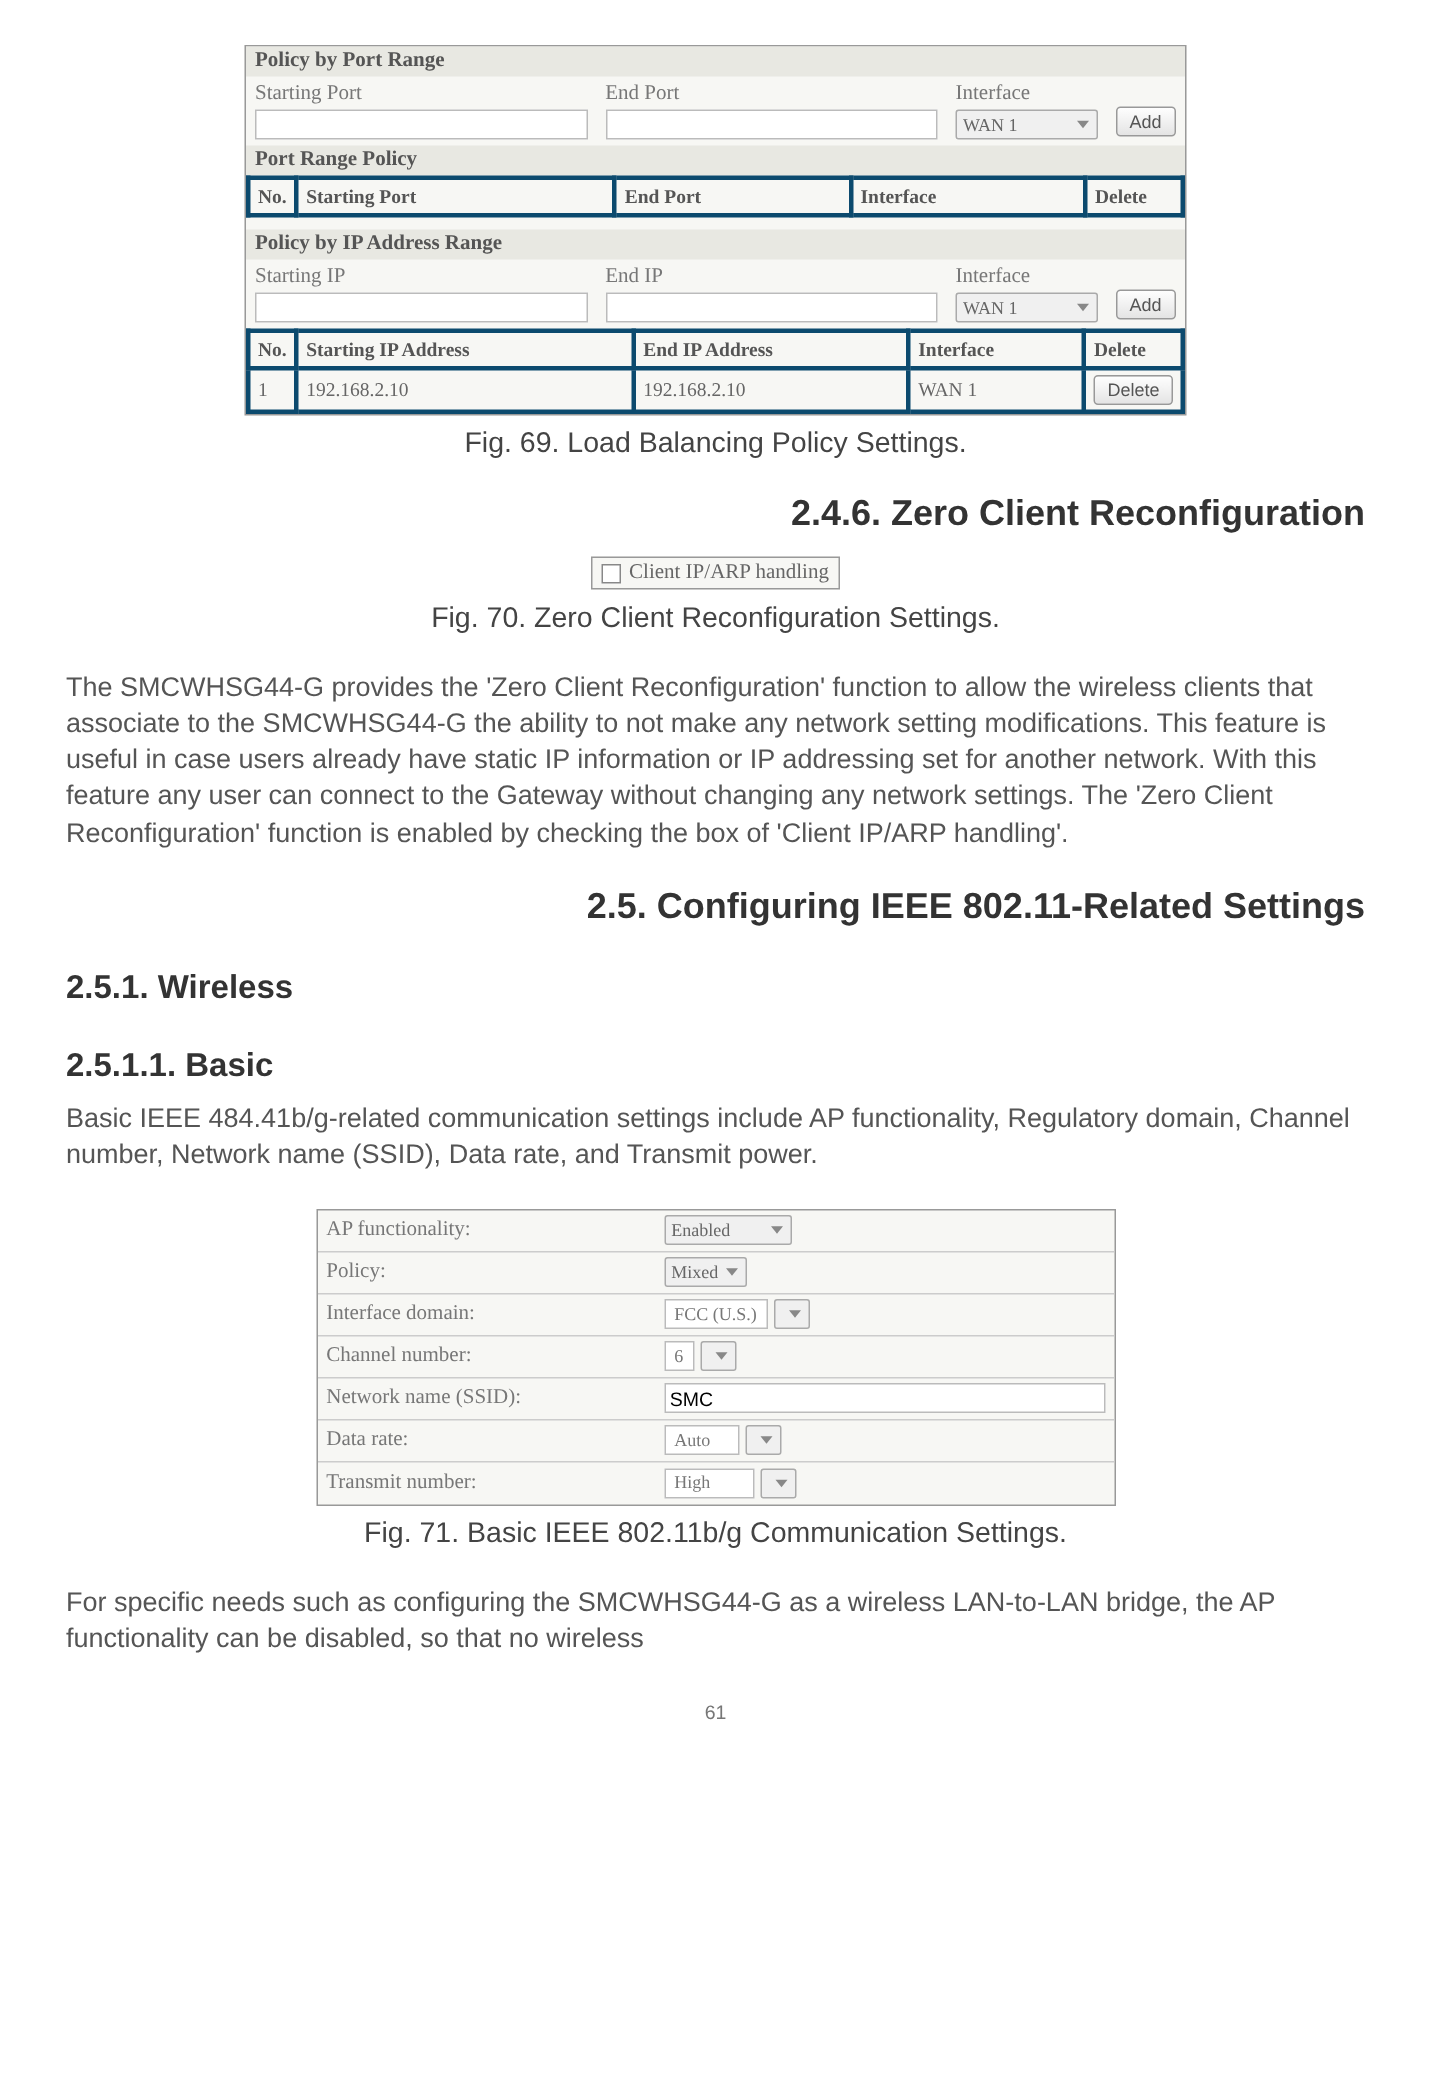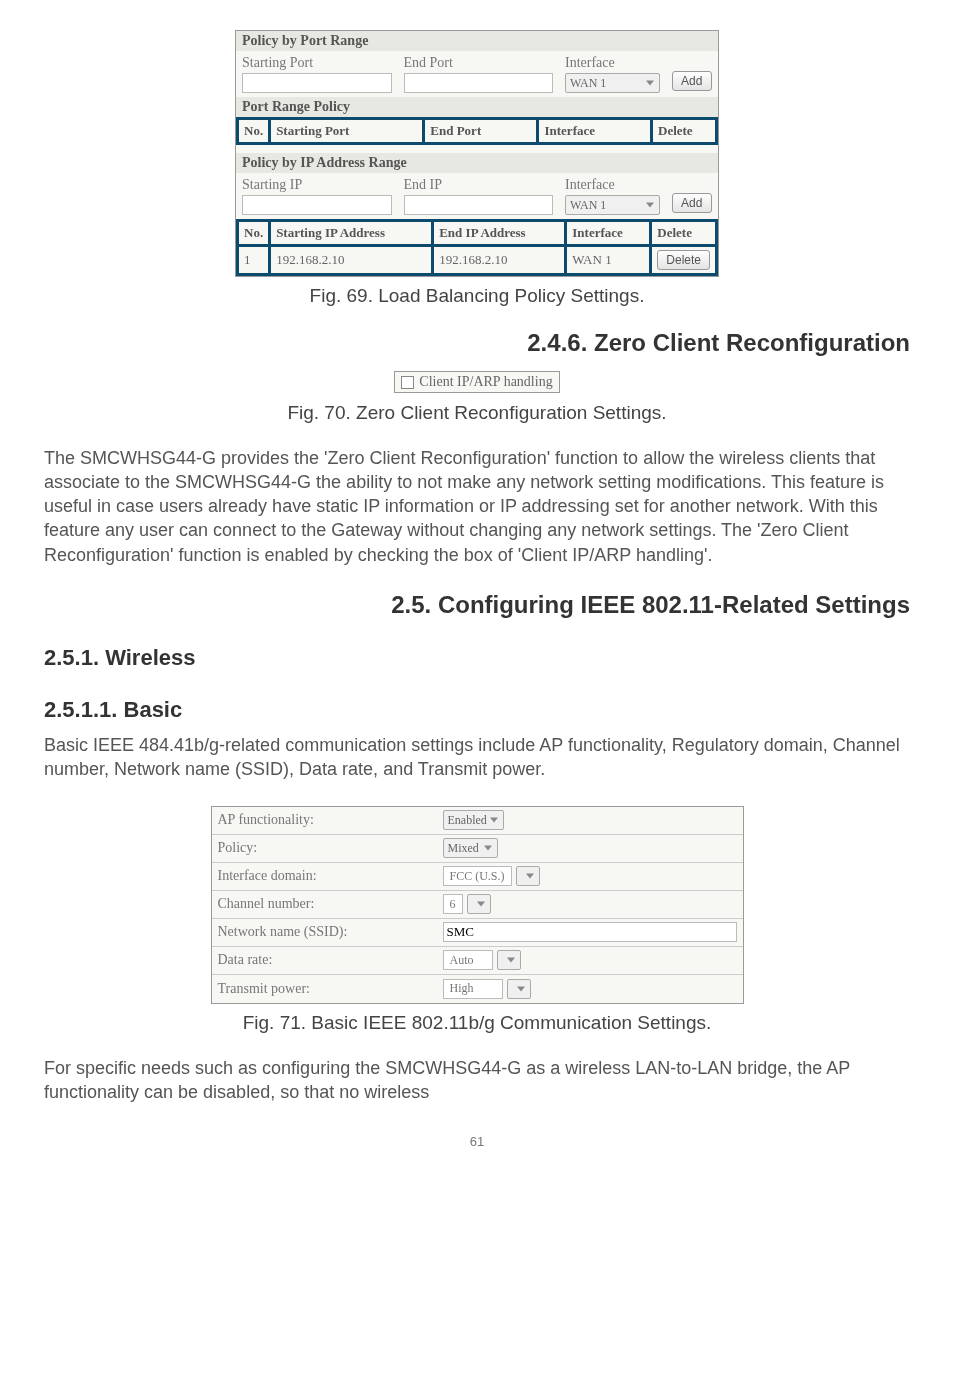--- a/index.html
+++ b/index.html
@@ -12,21 +12,21 @@
     background: #fff;
     font-size: 17px;
   }
   .fig-img-box {
     margin: 0 auto;
     border: 1px solid #999;
     background: #f7f7f4;
     font-family: "Times New Roman", serif;
     color: #666;
   }
-  .fig1 { width: 484px; font-size: 14px; }
+  .fig1 { width: 628px; font-size: 14px; }
   .fig2 { display: inline-block; margin: 0; font-size: 14px; }
   .fig3 { width: 533px; font-size: 14px; }
   .section-header {
     background: #e8e8e2;
     font-weight: bold;
     color: #555;
     padding: 2px 6px;
     font-family: "Times New Roman", serif;
   }
   .form-row {
@@ -137,21 +137,21 @@
     color: #777;
     font-family: "Times New Roman", serif;
   }
   .fig3 .val3 { display: flex; align-items: center; gap: 4px; }
   .pagenum {
     text-align: center;
     color: #777;
     font-size: 13px;
     margin-top: 30px;
   }
-  .sel-wide { padding-right: 16px; }
+  .sel-wide { padding-right: 40px; }
 </style>
 </head>
 <body>
 
 <div class="fig-img-box fig1">
   <div class="section-header">Policy by Port Range</div>
   <div class="form-row">
     <div class="col">
       <span class="lbl">Starting Port</span>
       <input class="txt-input" style="">
@@ -267,32 +267,32 @@
   <div class="row3">
     <span class="lbl3">Channel number:</span>
     <span class="val3">
       <span style="border:1px solid #bbb; background:#fff; padding:1px 6px; color:#777; font-size:12px; height:20px; min-width:20px; display:inline-flex; align-items:center;">6</span>
       <span class="sel" style="width:18px;"></span>
     </span>
   </div>
   <div class="row3">
     <span class="lbl3">Network name (SSID):</span>
     <span class="val3" style="flex:1;">
-      <input class="txt-input" style="width: 100%; font-family: Liberation Serif, serif;" value="SMC">
+      <input class="txt-input" style="width: 100%;" value="SMC">
     </span>
   </div>
   <div class="row3">
     <span class="lbl3">Data rate:</span>
     <span class="val3">
       <span style="border:1px solid #bbb; background:#fff; padding:1px 6px; color:#777; font-size:12px; height:20px; min-width:50px; display:inline-flex; align-items:center;">Auto</span>
       <span class="sel" style="width:18px;"></span>
     </span>
   </div>
   <div class="row3">
-    <span class="lbl3">Transmit power:</span>
+    <span class="lbl3">Transmit number:</span>
     <span class="val3">
       <span style="border:1px solid #bbb; background:#fff; padding:1px 6px; color:#777; font-size:12px; height:20px; min-width:60px; display:inline-flex; align-items:center;">High</span>
       <span class="sel" style="width:18px;"></span>
     </span>
   </div>
 </div>
 
 <div class="fig-caption">Fig. 71. Basic IEEE 802.11b/g Communication Settings.</div>
 
 <p class="body-p" style="margin-bottom:8px">For specific needs such as configuring the SMCWHSG44-G as a wireless LAN-to-LAN bridge, the AP functionality can be disabled, so that no wireless</p>

